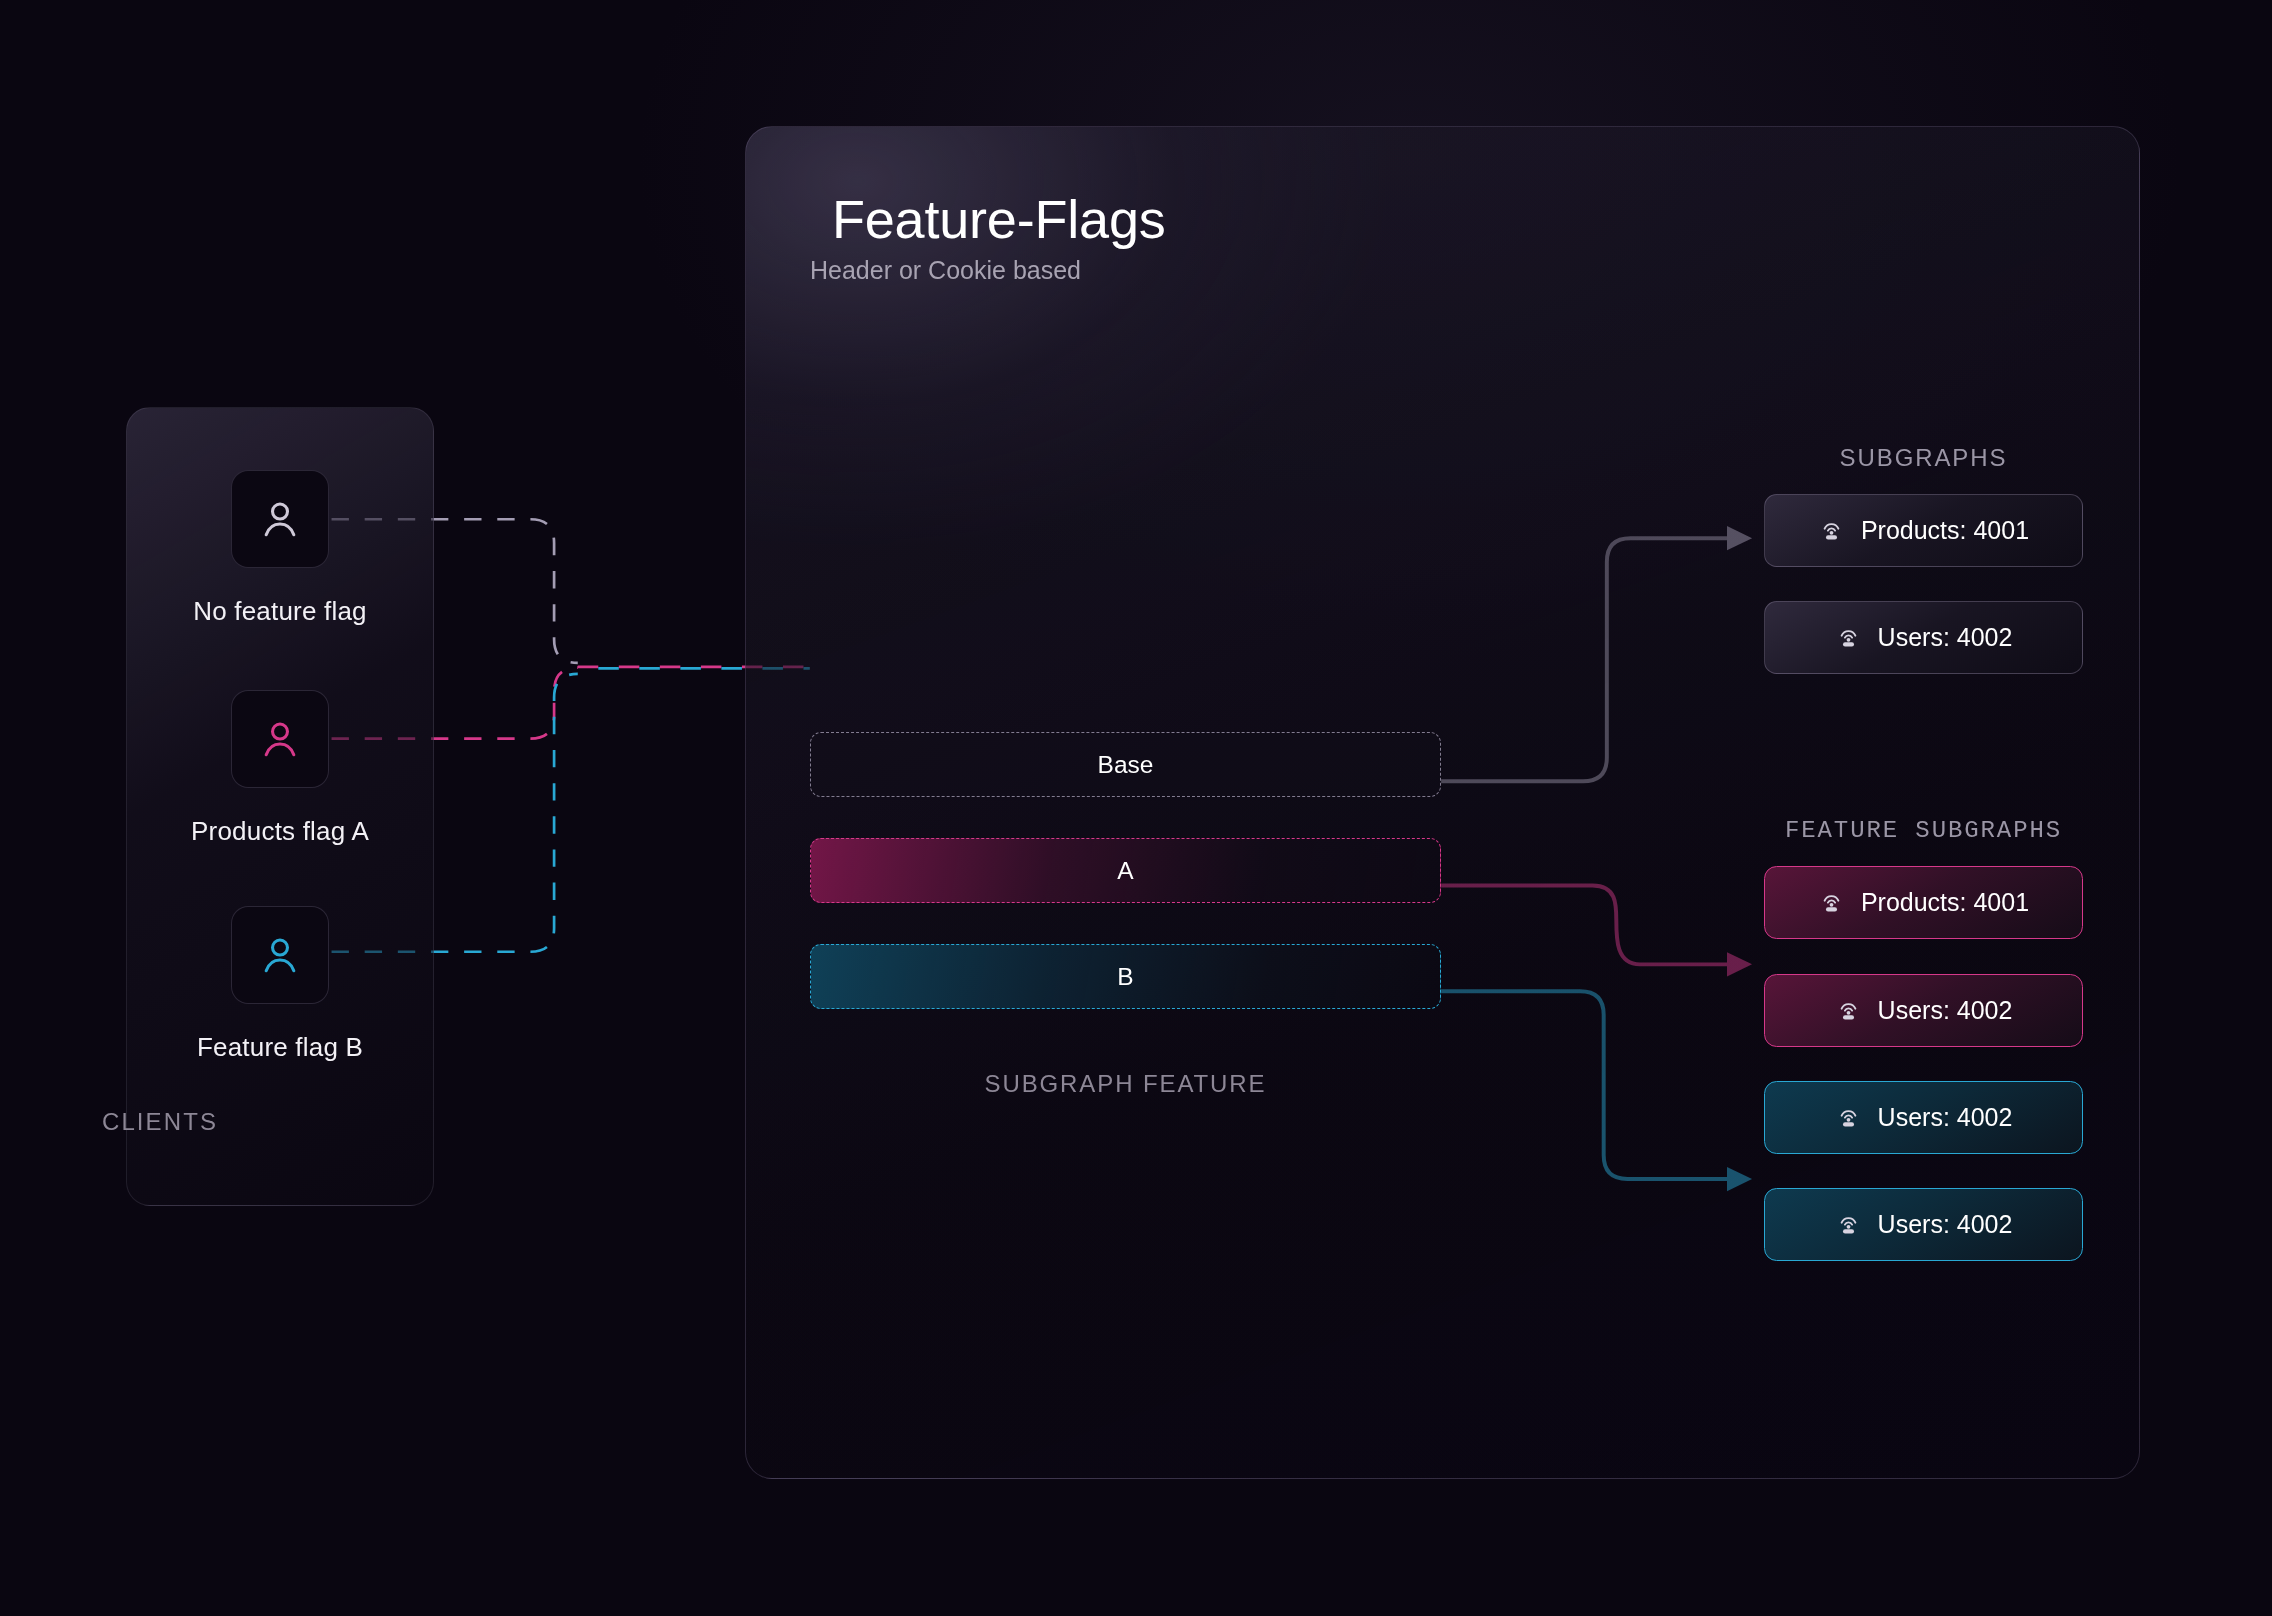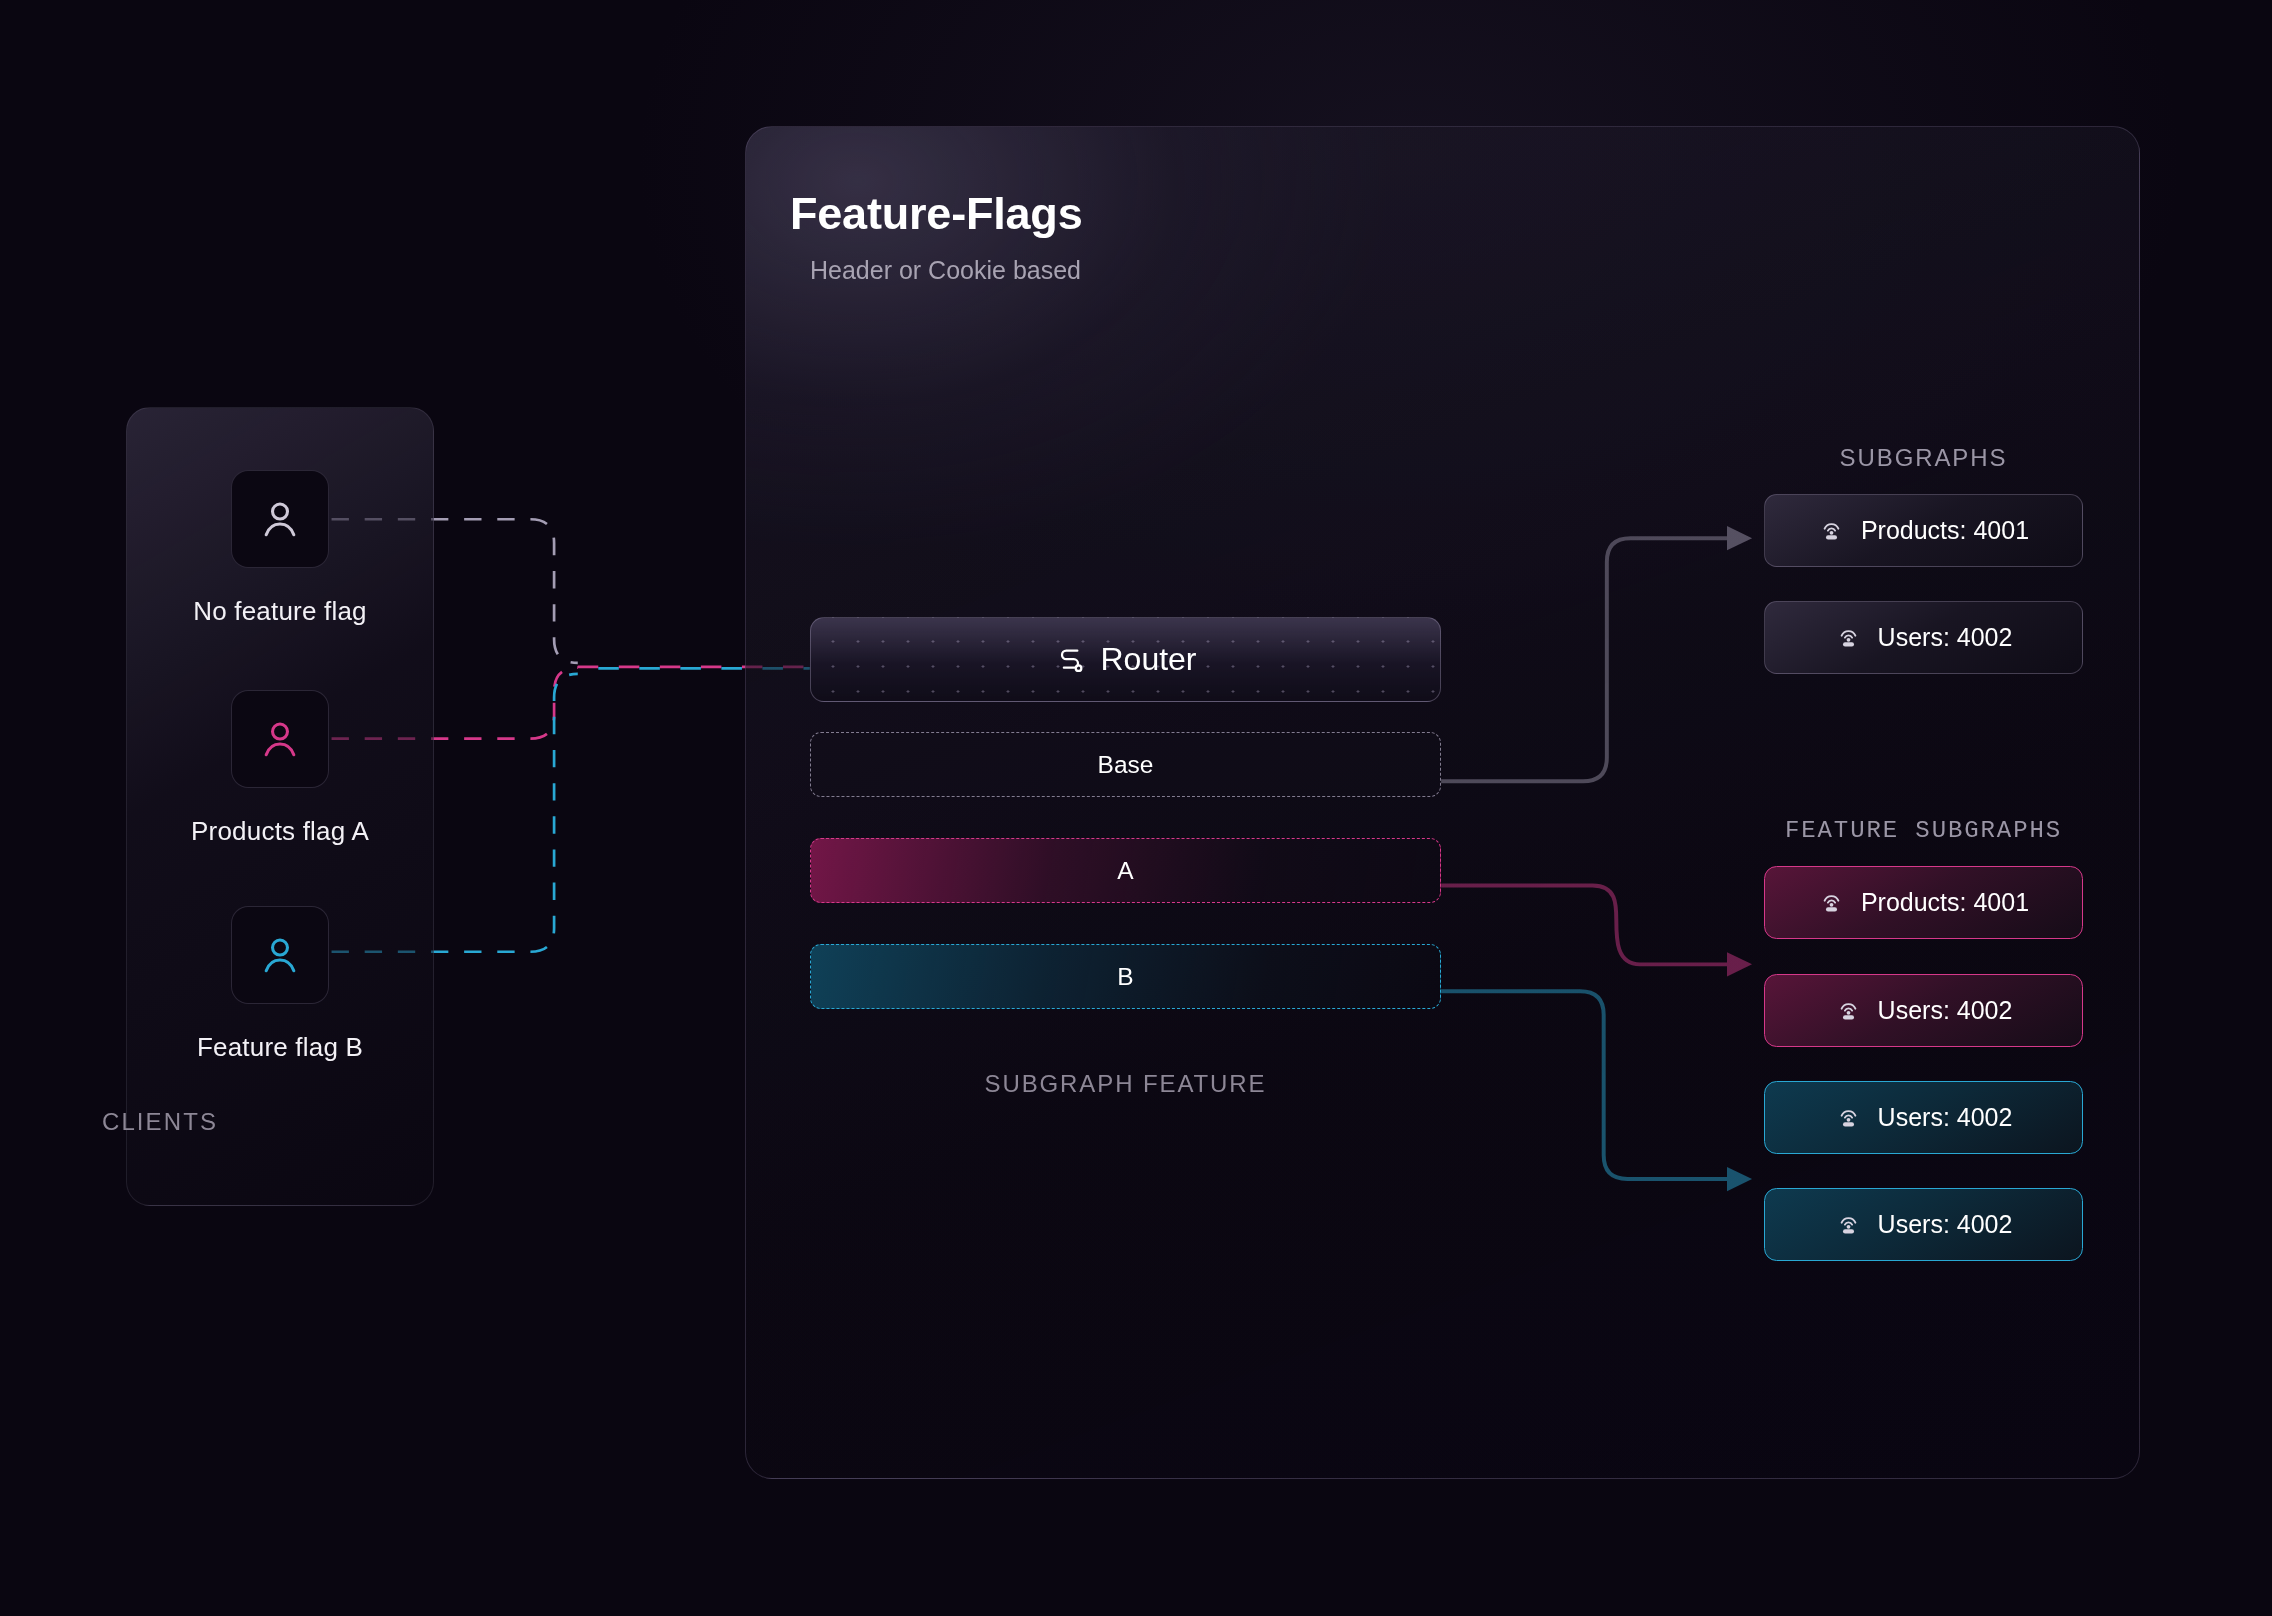--- a/index.html
+++ b/index.html
@@ -52,22 +52,22 @@
   #main-panel {
     position: absolute; left: 745px; top: 126px;
     width: 1395px; height: 1353px;
     border-radius: 27px;
     border: 0.8px solid rgba(126,114,150,0.30);
     background:
       radial-gradient(710px 489px at 8% 4%, rgba(58,52,74,0.85) 0%, rgba(30,25,42,0.45) 45%, rgba(12,9,19,0.18) 75%),
       linear-gradient(160deg, rgba(40,35,54,0.55) 0%, rgba(14,11,22,0.45) 60%, rgba(10,7,17,0.4) 100%);
   }
   #panel-title {
-    position: absolute; left: 790px; top: 188px;
-    font-size: 45px; font-weight: 700; color: #ffffff; letter-spacing: -0.2px;
+    position: absolute; left: 832px; top: 188px;
+    font-size: 54px; font-weight: 400; color: #ffffff; letter-spacing: -0.2px;
   }
   #panel-subtitle {
     position: absolute; left: 810px; top: 256px;
     font-size: 25px; color: #a8a3b2;
   }
 
   
   #router-box {
     position: absolute; left: 810px; top: 617px;
     width: 631px; height: 85px;
@@ -214,29 +214,20 @@
     </div>
     <div class="client-label">Feature flag B</div>
   </div>
 
   <div id="clients-caption">CLIENTS</div>
 
   <div id="main-panel"></div>
   <div id="panel-title">Feature-Flags</div>
   <div id="panel-subtitle">Header or Cookie based</div>
 
-  <div id="router-box">
-    <span class="ic">
-      <svg width="32" height="32" viewBox="0 0 24 24" fill="none" stroke="#ffffff" stroke-width="1.7" stroke-linecap="round" stroke-linejoin="round">
-        <path d="M17.5 5H9.2a3.2 3.2 0 0 0 0 6.4h5.6a3.2 3.2 0 0 1 0 6.4H7.4"></path>
-        <circle cx="18.4" cy="18.1" r="2.1"></circle>
-      </svg>
-    </span>
-    <span id="router-label">Router</span>
-  </div>
 
   <div class="config-box" id="config-base">
     <span>Base</span>
   </div>
   <div class="config-box" id="config-a">
     <span>A</span>
   </div>
   <div class="config-box" id="config-b">
     <span>B</span>
   </div>

